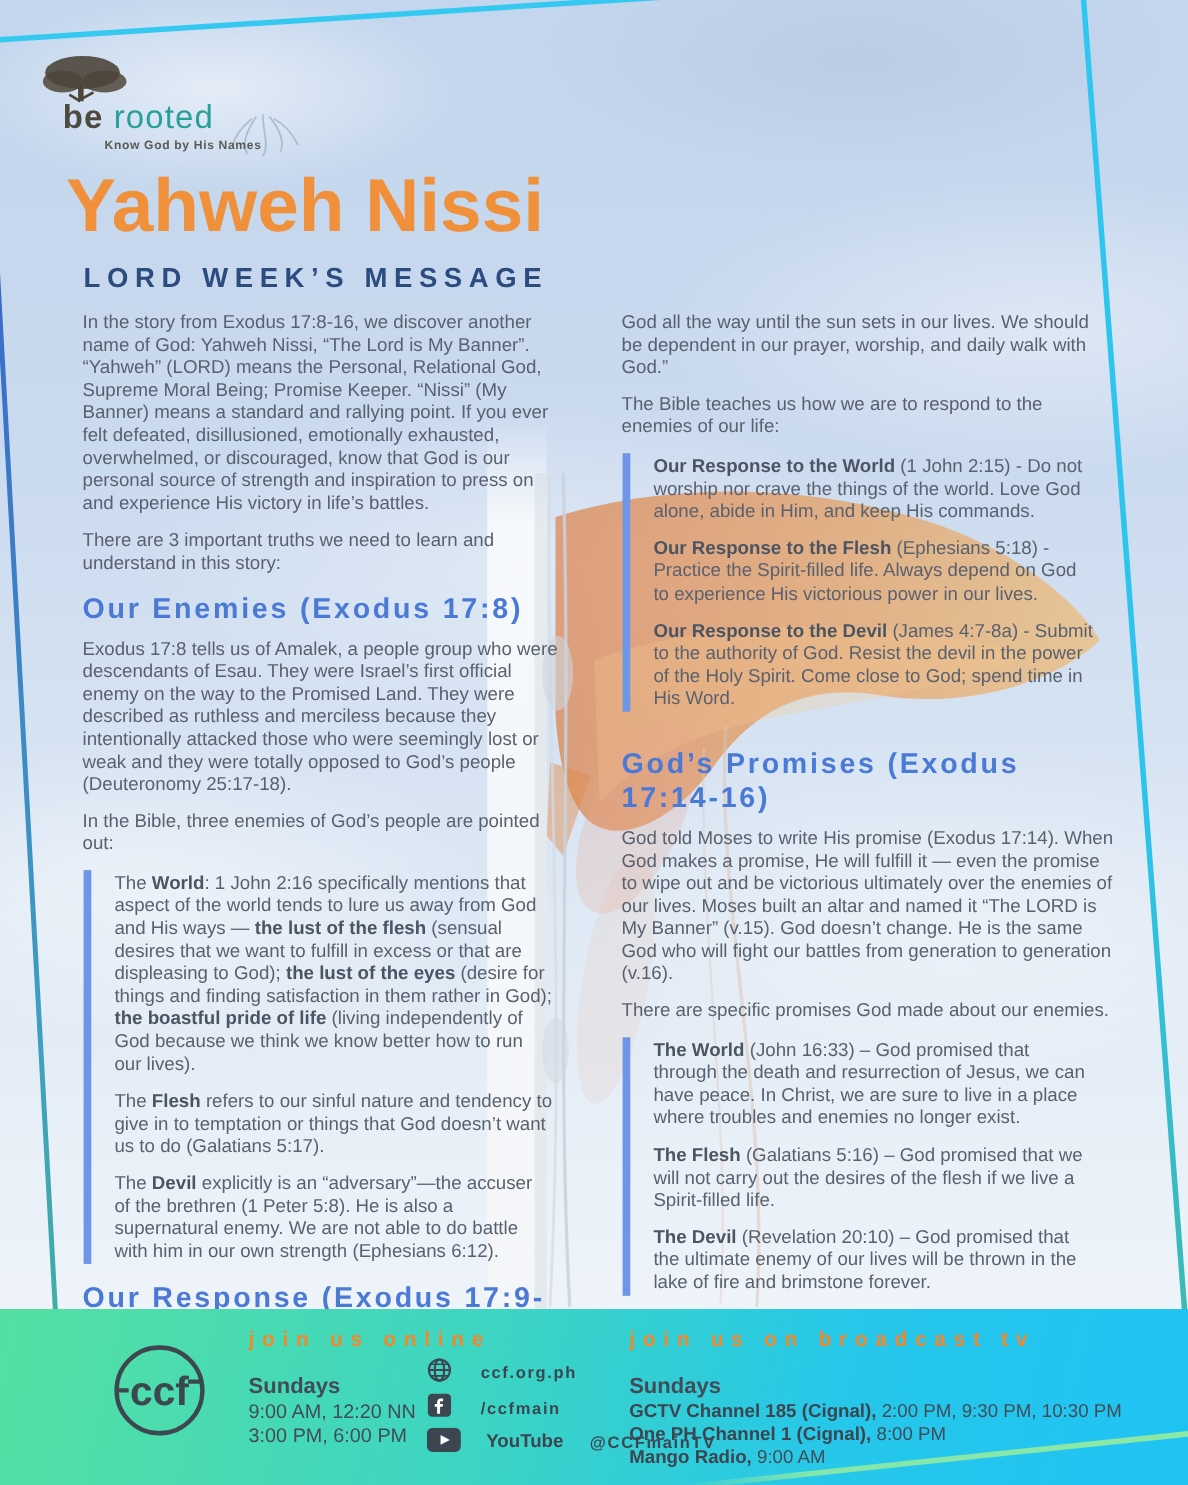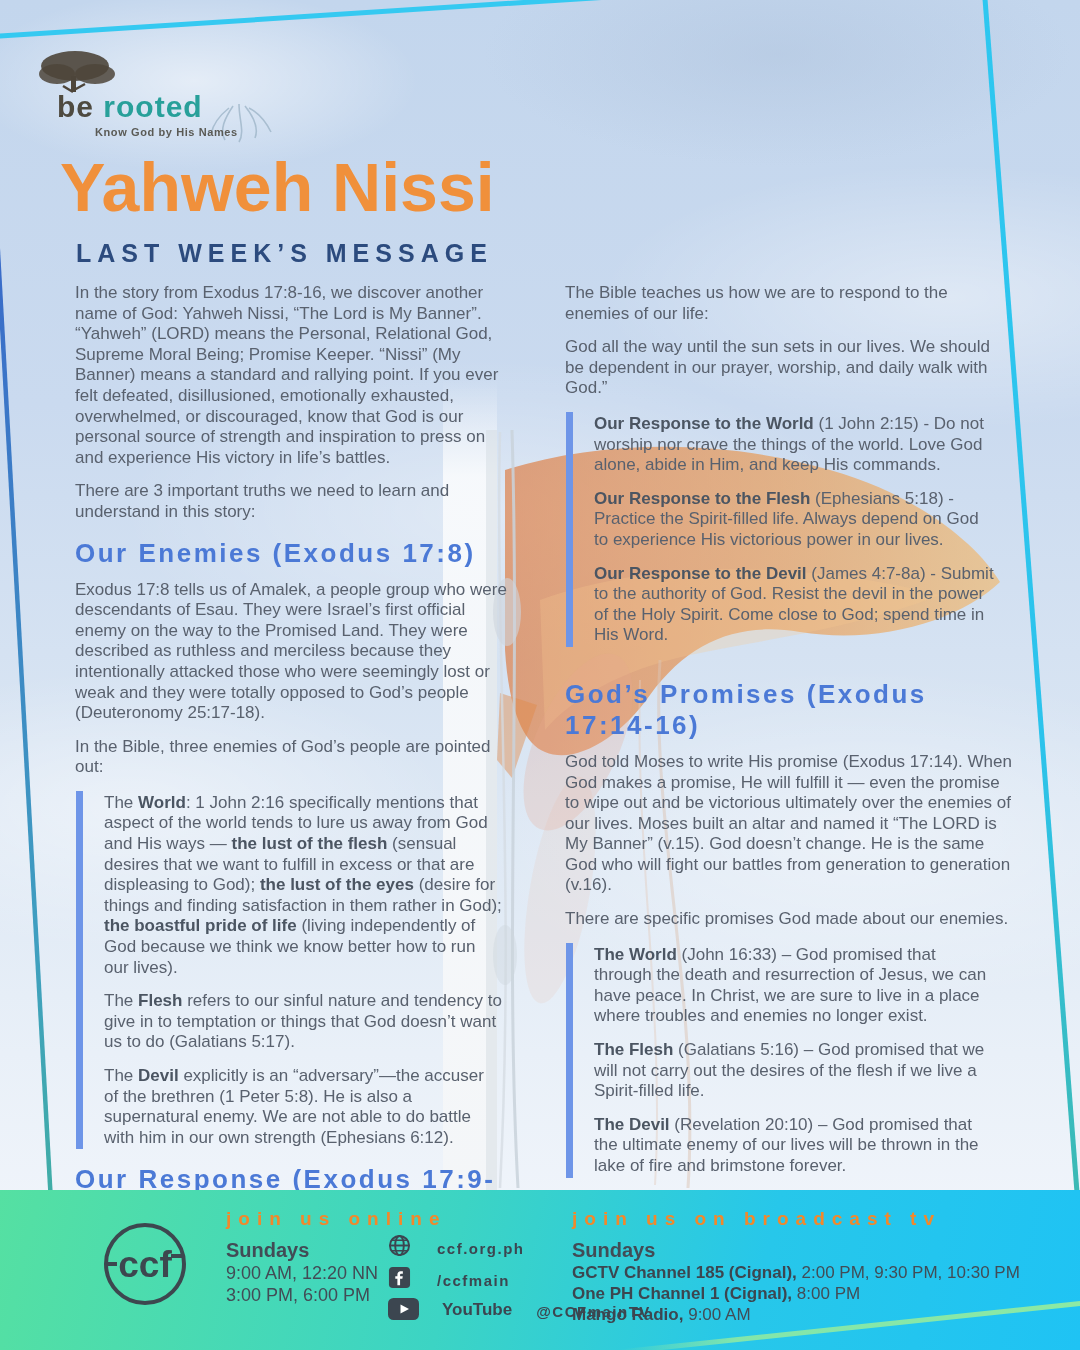--- a/index.html
+++ b/index.html
@@ -14,42 +14,42 @@
       radial-gradient(ellipse 520px 220px at 45% 38%, rgba(255,255,255,.35), transparent 70%),
       radial-gradient(ellipse 460px 200px at 12% 60%, rgba(255,255,255,.45), transparent 70%),
       radial-gradient(ellipse 560px 240px at 80% 62%, rgba(255,255,255,.40), transparent 70%);}
   svg{display:block;}
   .abs{position:absolute;}
 
   
   #brand{position:absolute;left:33px;top:46px;width:260px;}
   #brand-words{position:absolute;left:24px;top:44px;font-size:30px;letter-spacing:1px;}
   #brand-be{color:#4e4a40;font-weight:600;}
-  #brand-rooted{color:#28a09a;font-weight:700;text-align:center;}
+  #brand-rooted{color:#28a09a;font-weight:400;text-align:center;}
   #brand-tagline{position:absolute;left:62px;top:80px;font-size:11px;color:#5a5a55;letter-spacing:.6px;font-weight:600;}
   #page-title{position:absolute;left:60px;top:148px;font-size:68px;font-weight:700;color:#f0903b;letter-spacing:0;}
   #page-subtitle{position:absolute;left:76px;top:239px;font-size:25px;font-weight:700;color:#2c4b7e;letter-spacing:6px;}
 
   
   .col{position:absolute;top:283px;}
   #col-left{left:75px;width:443px;}
   #col-right{left:565px;width:447px;}
   .col p{margin:0 0 13px;font-size:17px;line-height:20.6px;color:#59616e;}
   .col b{color:#4b5562;}
   h2.section{margin:15px 0 11px;font-size:26px;font-weight:600;color:#4b79d6;letter-spacing:2.5px;}
   h2.push{margin-top:32px;}
   blockquote.callout{margin:2px 16px 13px 1px;padding:2px 0 1px 21px;border-left:7px solid #6e95e8;}
   blockquote.callout p:last-child{margin-bottom:0;}
 
   
   #footer{position:absolute;left:0;top:1190px;width:1080px;height:160px;
           background:linear-gradient(103deg,#55e0a2 0%,#3cd4c4 42%,#27c7ea 70%,#1fc3f4 100%);}
   #ccf-logo{position:absolute;left:103px;top:32px;width:84px;height:84px;}
   .fo-heading{font-size:19px;font-weight:700;letter-spacing:7px;color:#f2882b;}
-  .fo-day{font-size:20px;font-weight:700;color:#424c56;margin-top:9px;}
+  .fo-day{font-size:20px;font-weight:700;color:#424c56;margin-top:19px;}
   .fo-line{font-size:18px;color:#424c56;line-height:22px;}
   #online-block{position:absolute;left:226px;top:18px;}
   #broadcast-block{position:absolute;left:572px;top:18px;}
   #broadcast-block .fo-line{font-size:17px;line-height:21px;}
   #broadcast-block b{color:#3c4650;}
   #online-links{position:absolute;left:388px;top:44px;}
   .link-row{display:flex;align-items:flex-end;margin-bottom:9px;color:#3c4650;gap:16px;}
   .link-row .txt{font-size:15px;letter-spacing:1.5px;margin-left:10px;font-weight:600;}
   .yt-word{font-size:17px;font-weight:800;margin-left:7px;letter-spacing:0;}
   .yt-handle{font-size:15px;letter-spacing:1.5px;margin-left:8px;font-weight:600;}
@@ -124,40 +124,40 @@
       </g>
     </svg>
     <div id="brand-words">
       <span id="brand-be">be</span>
       <span id="brand-rooted">rooted</span>
     </div>
     <div id="brand-tagline">Know God by His Names</div>
   </div>
 
   <div id="page-title">Yahweh Nissi</div>
-  <div id="page-subtitle">LAST WEEK’S MESSAGE</div>
+  <div id="page-subtitle">LORD WEEK’S MESSAGE</div>
 
   <div id="col-left" class="col">
     <p>In the story from Exodus 17:8-16, we discover another name of God: Yahweh Nissi, “The Lord is My Banner”. “Yahweh” (LORD) means the Personal, Relational God, Supreme Moral Being; Promise Keeper. “Nissi” (My Banner) means a standard and rallying point. If you ever felt defeated, disillusioned, emotionally exhausted, overwhelmed, or discouraged, know that God is our personal source of strength and inspiration to press on and experience His victory in life’s battles.</p>
     <p>There are 3 important truths we need to learn and understand in this story:</p>
     <h2 class="section">Our Enemies (Exodus 17:8)</h2>
     <p>Exodus 17:8 tells us of Amalek, a people group who were descendants of Esau. They were Israel’s first official enemy on the way to the Promised Land. They were described as ruthless and merciless because they intentionally attacked those who were seemingly lost or weak and they were totally opposed to God’s people (Deuteronomy 25:17-18).</p>
     <p>In the Bible, three enemies of God’s people are pointed out:</p>
     <blockquote class="callout">
       <p>The <b>World</b>: 1 John 2:16 specifically mentions that aspect of the world tends to lure us away from God and His ways — <b>the lust of the flesh</b> (sensual desires that we want to fulfill in excess or that are displeasing to God); <b>the lust of the eyes</b> (desire for things and finding satisfaction in them rather in God); <b>the boastful pride of life</b> (living independently of God because we think we know better how to run our lives).</p>
       <p>The <b>Flesh</b> refers to our sinful nature and tendency to give in to temptation or things that God doesn’t want us to do (Galatians 5:17).</p>
       <p>The <b>Devil</b> explicitly is an “adversary”—the accuser of the brethren (1 Peter 5:8). He is also a supernatural enemy. We are not able to do battle with him in our own strength (Ephesians 6:12).</p>
     </blockquote>
     <h2 class="section">Our Response (Exodus 17:9-13)</h2>
     <p>Exodus 17:9-10, shows how we must not simply surrender to the enemy. We must do our part in the battle and assume responsibility. The way that we wage war in this battle in our lives is done through the power of God. In Exodus 17:12-13, the statement “his (Moses’) hands were steady until the sun set” reminds us that we need to live lives that are dependent on</p>
   </div>
 
   <div id="col-right" class="col">
+    <p>God all the way until the sun sets in our lives. We should be dependent in our prayer, worship, and daily walk with God.”</p>
     <p>The Bible teaches us how we are to respond to the enemies of our life:</p>
-    <p>God all the way until the sun sets in our lives. We should be dependent in our prayer, worship, and daily walk with God.”</p>
     <blockquote class="callout">
       <p><b>Our Response to the World</b> (1 John 2:15) - Do not worship nor crave the things of the world. Love God alone, abide in Him, and keep His commands.</p>
       <p><b>Our Response to the Flesh</b> (Ephesians 5:18) - Practice the Spirit-filled life. Always depend on God to experience His victorious power in our lives.</p>
       <p><b>Our Response to the Devil</b> (James 4:7-8a) - Submit to the authority of God. Resist the devil in the power of the Holy Spirit. Come close to God; spend time in His Word.</p>
     </blockquote>
     <h2 class="section push">God’s Promises (Exodus 17:14-16)</h2>
     <p>God told Moses to write His promise (Exodus 17:14). When God makes a promise, He will fulfill it — even the promise to wipe out and be victorious ultimately over the enemies of our lives. Moses built an altar and named it “The LORD is My Banner” (v.15). God doesn’t change. He is the same God who will fight our battles from generation to generation (v.16).</p>
     <p>There are specific promises God made about our enemies.</p>
     <blockquote class="callout">
       <p><b>The World</b> (John 16:33) – God promised that through the death and resurrection of Jesus, we can have peace. In Christ, we are sure to live in a place where troubles and enemies no longer exist.</p>

